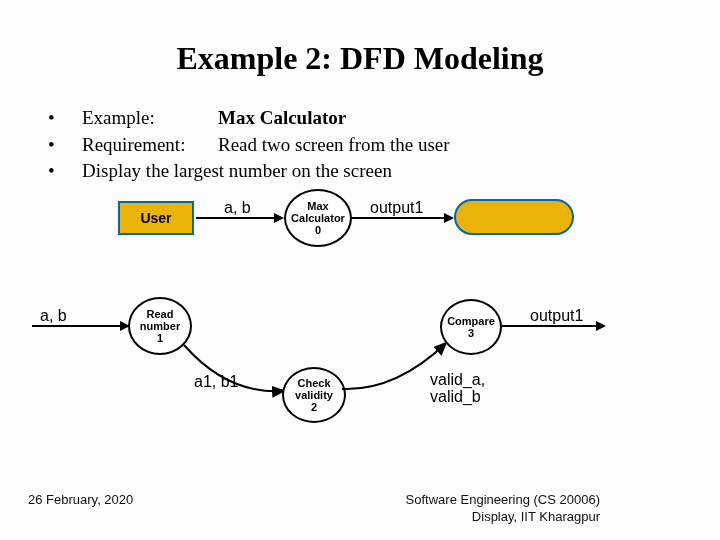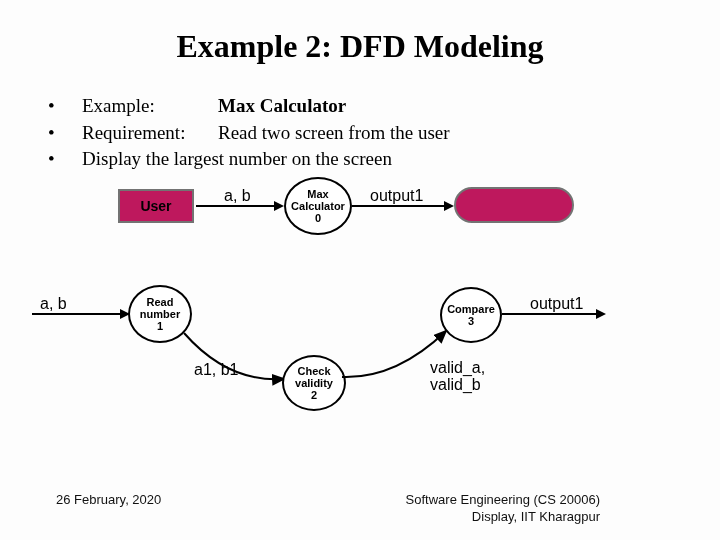--- a/index.html
+++ b/index.html
@@ -8,48 +8,48 @@
     height: 540px;
     background: #fdfdfd;
     font-family: "Times New Roman", serif;
     color: #000;
     position: relative;
   }
   .title {
     text-align: center;
     font-size: 32px;
     font-weight: bold;
-    padding-top: 28px;
+    padding-top: 40px;
   }
   .bullets {
     padding: 28px 30px 10px 48px;
     font-size: 19px;
     line-height: 1.4;
   }
   .bullet-row { display: flex; gap: 24px; }
   .bullet-mark { width: 10px; }
   .bullet-label { width: 112px; }
   .bullet-value.bold { font-weight: bold; }
   .diagram { position: relative; height: 260px; }
   .footer {
     position: absolute;
     bottom: 14px; left: 0; right: 0;
     display: flex;
     font-family: Arial, sans-serif;
     font-size: 13px;
     color: #111;
   }
-  .footer-left { padding-left: 56px; width: 260px; }
+  .footer-left { padding-left: 28px; width: 260px; }
   .footer-center { text-align: right; flex: 1; line-height: 1.3; }
 
   
   .dfd-rect {
     position: absolute;
-    border: 2px solid #737373;
-    background: #be185d;
+    border: 2px solid #0369a1;
+    background: #eab308;
     display: flex; align-items: center; justify-content: center;
     font-family: Arial, sans-serif;
     font-weight: bold;
     font-size: 14px;
   }
   .dfd-circle {
     position: absolute;
     border: 2px solid #000;
     background: #fff;
     border-radius: 50%;

